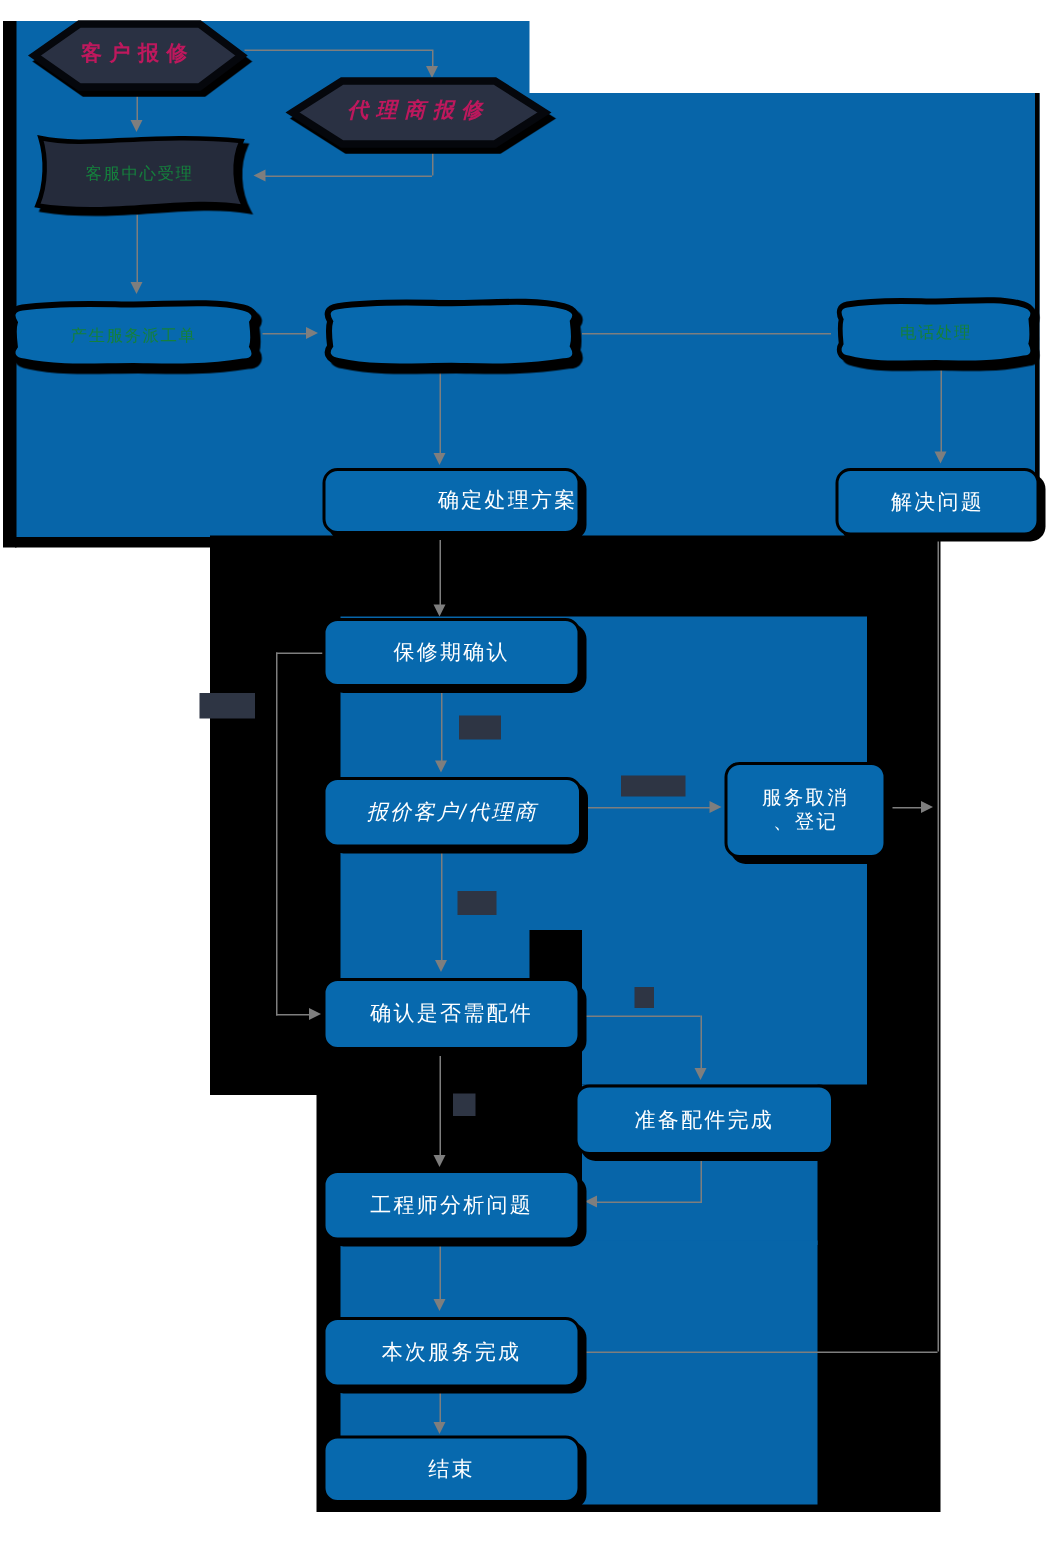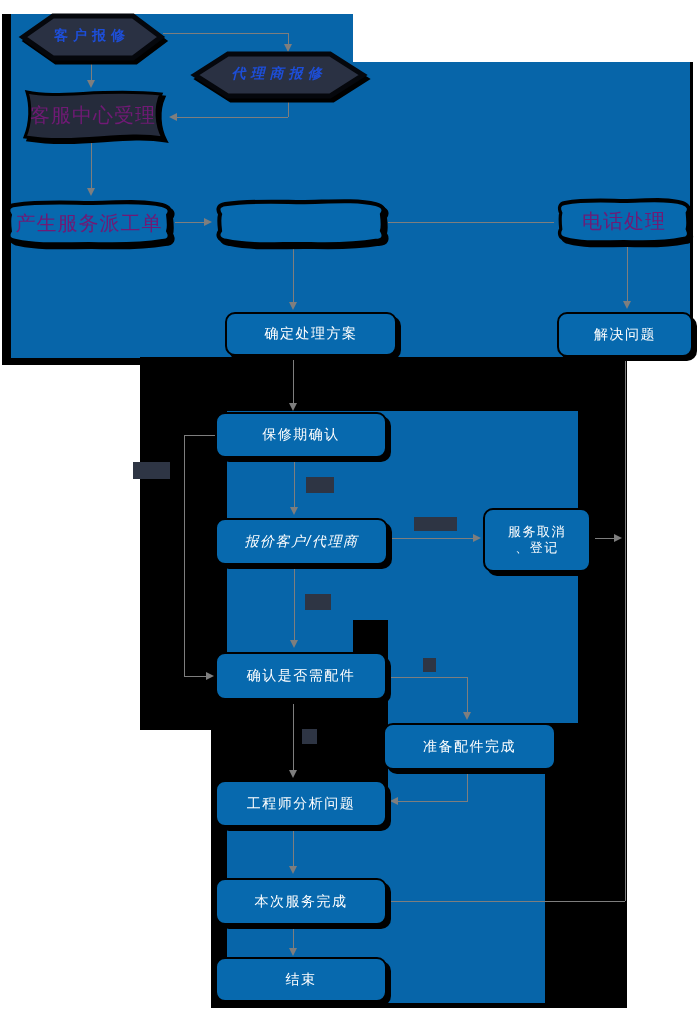--- a/index.html
+++ b/index.html
@@ -9,22 +9,22 @@
   
   .panel-blue{background:#0765A9;}
   .panel-black{background:#000000;}
   
   .rrect{position:absolute;background:#0769AE;border:2px solid #000;border-radius:10px;
          box-shadow:4px 4px 0 #000;display:flex;align-items:center;justify-content:center;
          color:#fff;font-size:14px;letter-spacing:1.5px;text-align:center;line-height:1.25;
          box-sizing:border-box;}
   
   .shape-label{position:absolute;display:flex;align-items:center;justify-content:center;
-         color:#701a75;font-size:20px;letter-spacing:1px;text-align:center;}
-  .hex-label{color:#1d4ed8;font-weight:bold;letter-spacing:5px;font-size:14px;}
+         color:#15803d;font-size:11px;letter-spacing:1px;text-align:center;}
+  .hex-label{color:#be185d;font-weight:bold;letter-spacing:5px;font-size:14px;}
   
   .line{position:absolute;background:#7E7E7E;}
   
   .ah{position:absolute;width:0;height:0;}
   .ah.down{border-left:4px solid transparent;border-right:4px solid transparent;border-top:8px solid #7E7E7E;}
   .ah.right{border-top:4px solid transparent;border-bottom:4px solid transparent;border-left:8px solid #7E7E7E;}
   .ah.left{border-top:4px solid transparent;border-bottom:4px solid transparent;border-right:8px solid #7E7E7E;}
   
   .cond{position:absolute;background:#2E3544;}
   svg{position:absolute;overflow:visible;}
@@ -153,21 +153,21 @@
     <path d="M11 7 C40 3 70 5 86 5 C110 5 140 2 160 7 C168 9 169 13 166 17 C167 25 167 30 166 33 C169 38 168 43 160 43 C130 48 100 46 86 46 C60 46 35 48 12 43 C4 42 3 37 6 33 C5 25 5 20 6 17 C3 12 4 8 11 7 Z" fill="#0769AE" stroke="#000" stroke-width="4"></path>
   </svg>
 
   <svg style="left:556px;top:196px;filter:drop-shadow(3px 3px 0 #000);" width="136" height="50" viewBox="0 0 172 50" preserveAspectRatio="none">
     <path d="M11 7 C40 3 70 5 86 5 C110 5 140 2 160 7 C168 9 169 13 166 17 C167 25 167 30 166 33 C169 38 168 43 160 43 C130 48 100 46 86 46 C60 46 35 48 12 43 C4 42 3 37 6 33 C5 25 5 20 6 17 C3 12 4 8 11 7 Z" fill="#0769AE" stroke="#000" stroke-width="4"></path>
   </svg>
   <div class="shape-label" style="left:556px;top:196px;width:136px;height:50px;">
     <span>电话处理</span>
   </div>
 
-  <div class="rrect" style="left:225px;top:312px;width:172px;height:44px;">
+  <div class="rrect" style="left:215px;top:312px;width:172px;height:44px;justify-content:flex-end;">
     <span>确定处理方案</span>
   </div>
   <div class="rrect" style="left:215px;top:412px;width:172px;height:46px;">
     <span>保修期确认</span>
   </div>
   <div class="rrect" style="left:557px;top:312px;width:136px;height:45px;">
     <span>解决问题</span>
   </div>
   <div class="rrect" style="left:215px;top:518px;width:173px;height:47px;font-style:italic;">
     <span>报价客户/代理商</span>

